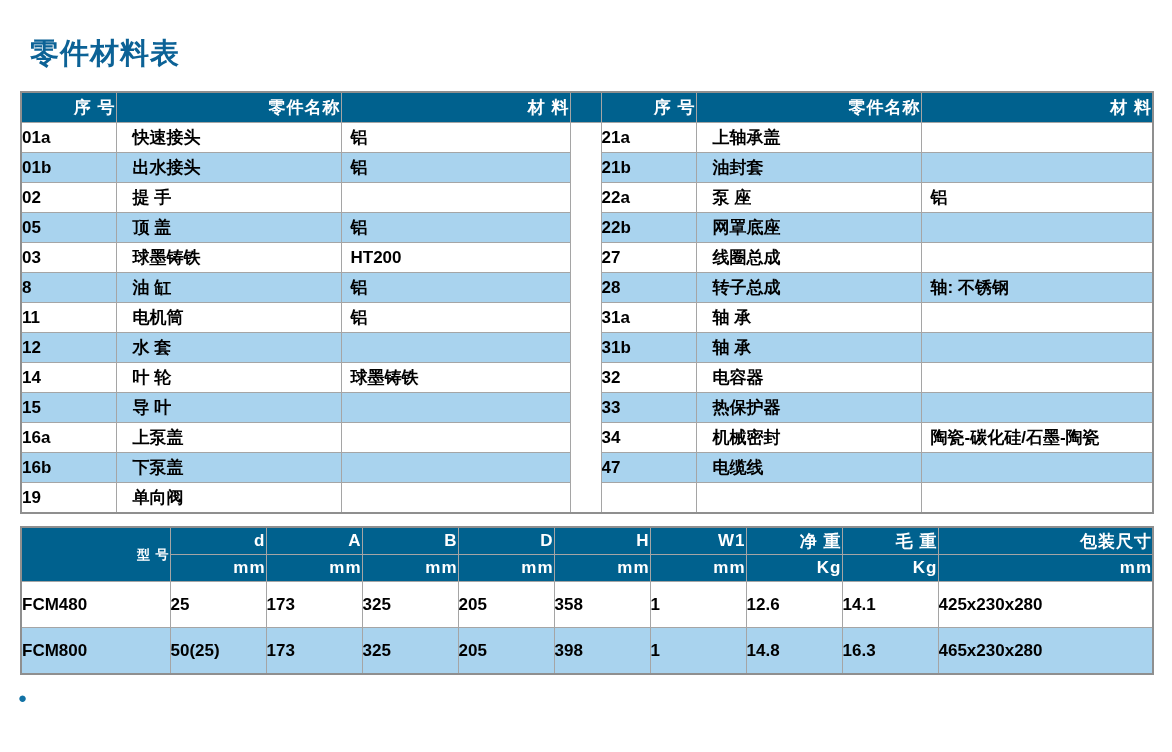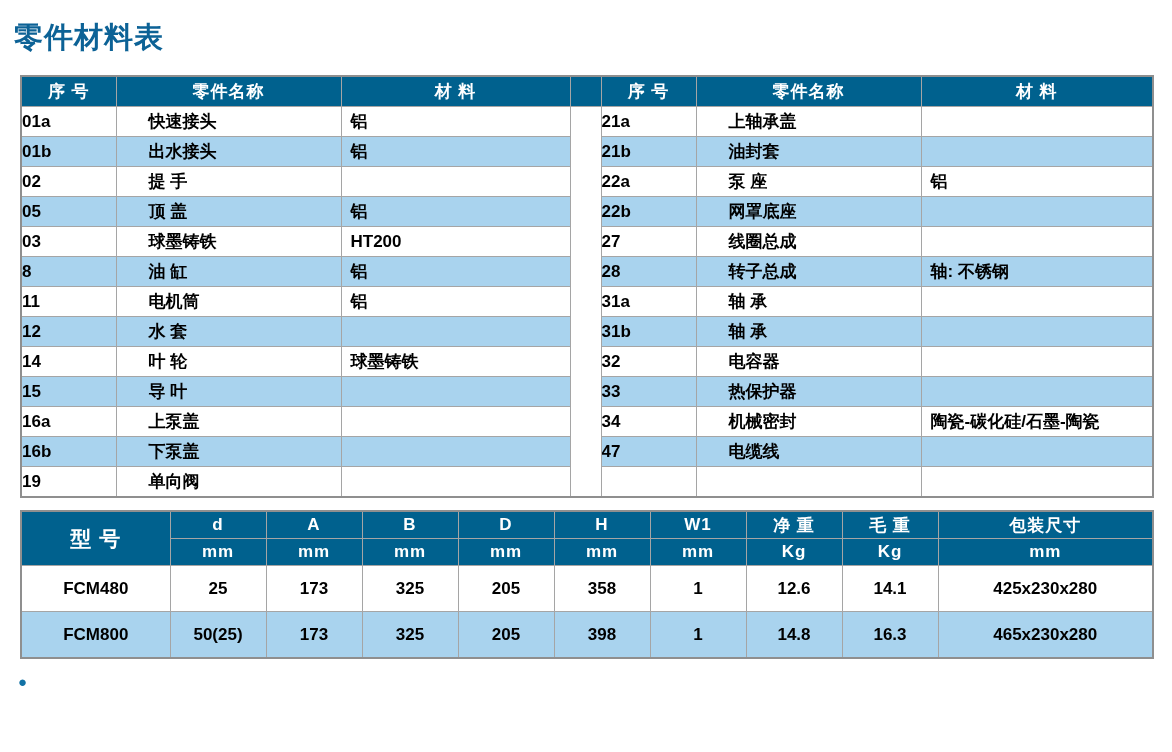--- a/index.html
+++ b/index.html
@@ -13,21 +13,21 @@
   }
   .page {
     width: 1172px;
     height: 752px;
     position: relative;
   }
   .section-title {
     font-size: 29px;
     font-weight: bold;
     color: #0c6296;
-    margin: 0;
+    margin: 16px;
     padding: 21px 0 0 14px;
     letter-spacing: 1px;
     line-height: 1.15;
   }
   .section-title.second {
     padding-top: 32px;
   }
   table {
     border-collapse: collapse;
     table-layout: fixed;
@@ -45,44 +45,43 @@
     padding: 0;
     overflow: hidden;
     white-space: nowrap;
   }
   table { border: 2px solid #8f8f8f; }
   th {
     background: #00618e;
     color: #ffffff;
     font-weight: bold;
     font-size: 17px;
-    text-align: center;
+    text-align: right;
     letter-spacing: 1px;
   }
   .parts th { height: 29px; }
   .parts td {
     height: 29px;
     font-size: 17px;
     font-weight: bold;
     color: #000000;
     background: #ffffff;
   }
   .parts tbody tr:nth-child(even) td { background: #a9d3ee; }
   .parts td.spacer-cell { background: #ffffff; }
   .parts td.c-no { text-align: left; }
-  .parts td.c-name { text-align: left; padding-left: 32px; }
+  .parts td.c-name { text-align: left; padding-left: 16px; }
   .parts td.c-mat { text-align: left; padding-left: 9px; }
   .dims th { height: 26px; }
-  .dims th.model-head { font-size: 21px; }
+  .dims th.model-head { font-size: 13px; }
   .dims td {
     height: 45px;
     font-size: 17px;
     font-weight: bold;
     color: #000000;
-    text-align: center;
     background: #ffffff;
   }
   .dims tbody tr:nth-child(even) td { background: #a9d3ee; }
   .note {
     margin: 14px 0 0 18px;
     font-size: 19px;
     font-weight: bold;
     color: #1272a5;
     display: flex;
     align-items: center;

